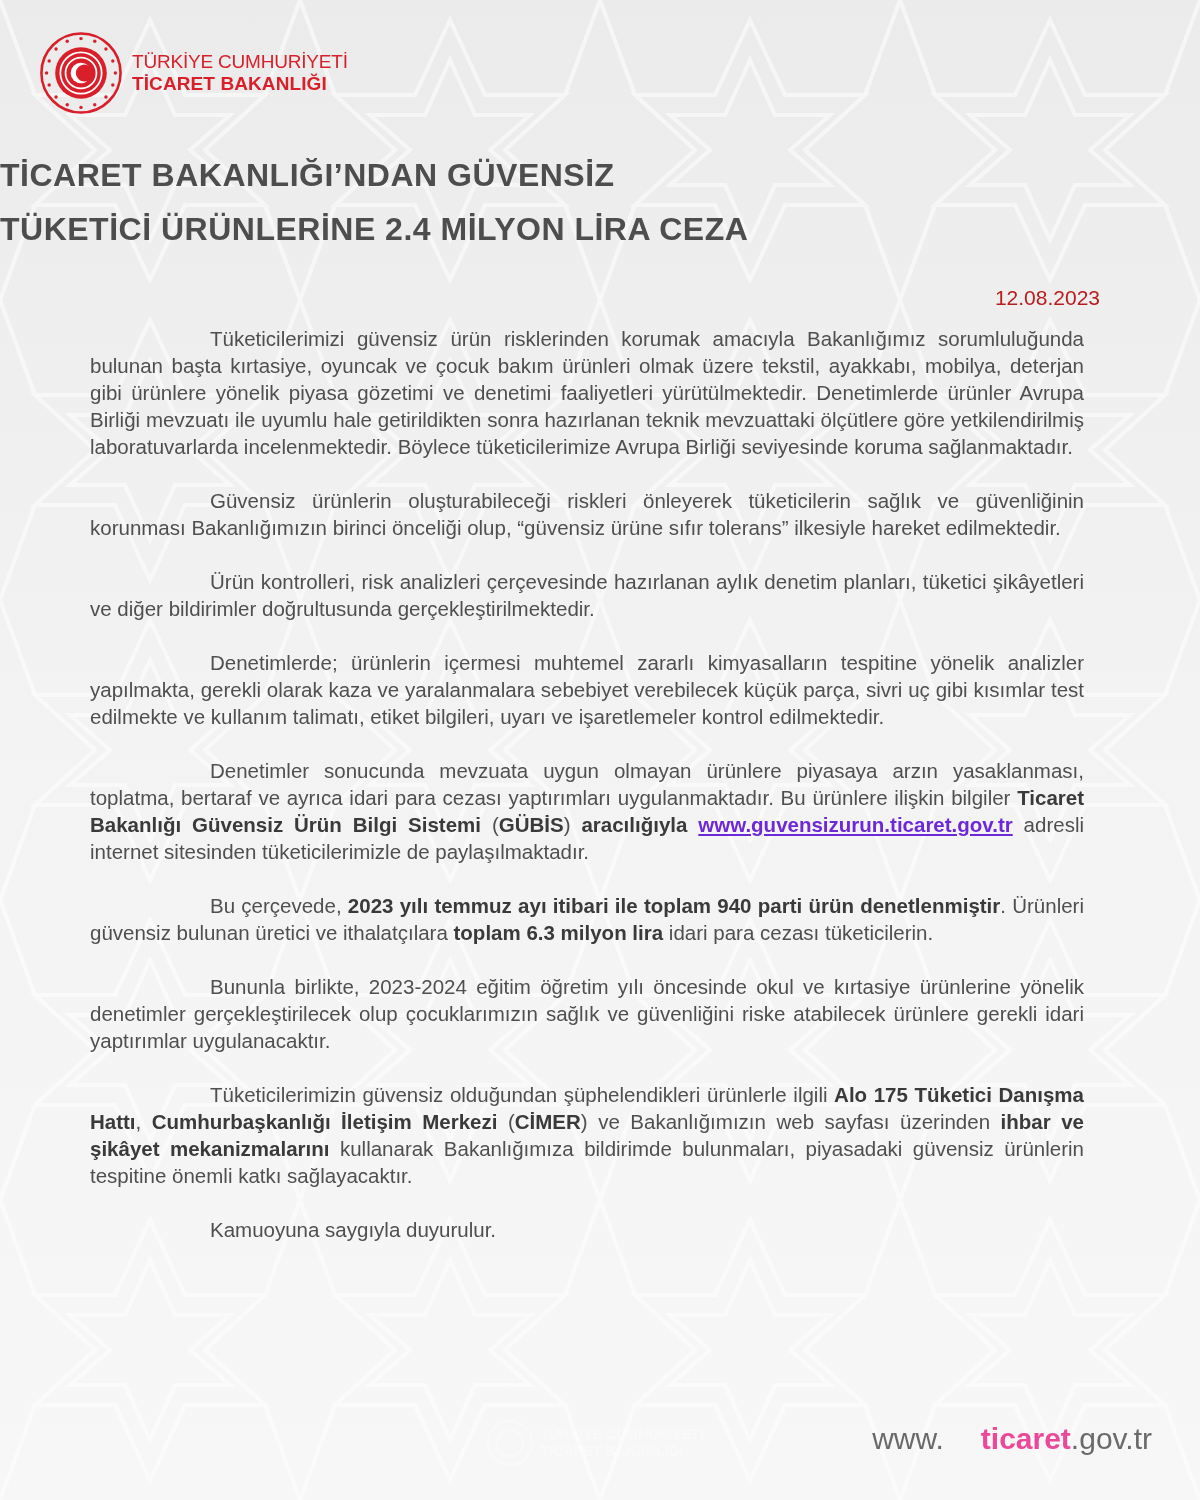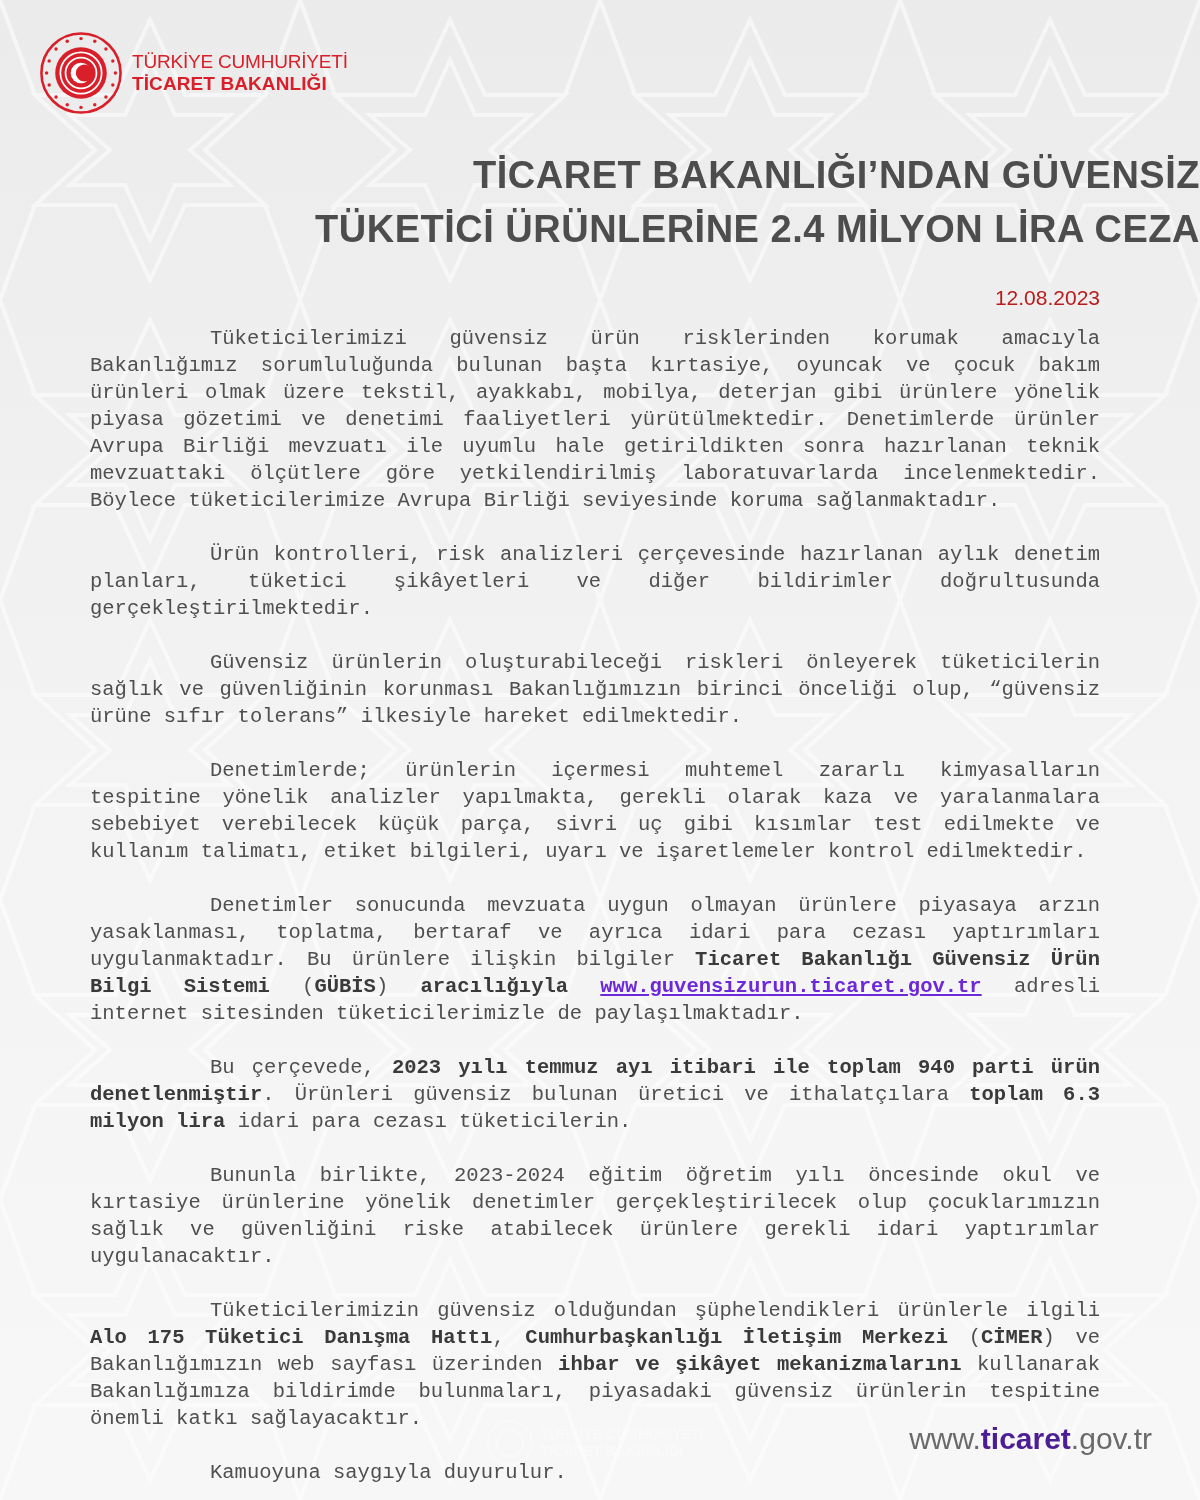--- a/index.html
+++ b/index.html
@@ -8,32 +8,32 @@
     background: linear-gradient(180deg, #ebebeb 0%, #f3f3f3 50%, #f7f7f7 100%);
     font-family: "Liberation Sans", sans-serif; color: #4a4a4a;
   }
   .pattern { position: absolute; inset: 0; pointer-events: none; opacity: 0.55; }
   .logo { position: absolute; left: 38px; top: 30px; display: flex; align-items: center; }
   .seal { width: 86px; height: 86px; }
   .logo-text { margin-left: 8px; color: #d9202a; line-height: 22px; }
   .logo-line1 { font-size: 19px; font-weight: normal; letter-spacing: -0.2px; }
   .logo-line2 { font-size: 19px; font-weight: bold; letter-spacing: 0.1px; }
   .title {
-    position: absolute; left: 0; right: 0; top: 148px; text-align: right;
-    font-weight: bold; font-size: 38px; line-height: 54px; color: #4d4d4d; letter-spacing: 0.5px;
+    position: absolute; left: 0; right: 0; top: 148px; text-align: left;
+    font-weight: bold; font-size: 32px; line-height: 54px; color: #4d4d4d; letter-spacing: 0.5px;
   }
   .date { position: absolute; right: 100px; top: 286px; font-size: 21px; color: #b91c1c; }
   .content { position: absolute; left: 90px; width: 1010px; top: 325px; font-size: 20.5px; line-height: 27px; color: #4f4f4f; }
-  .content p { margin: 0 0 27px 0; text-align: justify; text-indent: 120px; font-family: Liberation Mono, monospace; }
+  .content p { margin: 0 16px 27px 0; text-align: justify; text-indent: 120px; }
   .content b { font-weight: bold; color: #3a3a3a; }
   .content a { color: #6d28d9; font-weight: bold; text-decoration: underline; }
   .footer-logo { position: absolute; left: 485px; top: 1418px; opacity: 0.35; display: flex; align-items: center; }
   .footer-logo .fl-text { color: #fff; font-size: 14px; line-height: 17px; font-weight: bold; margin-left: 6px; }
   .footer-url { position: absolute; right: 48px; top: 1422px; font-size: 30px; color: #6a6a6a; }
-  .footer-url b { color: #4c1d95; }
+  .footer-url b { color: #ec4899; margin-left: 37px; }
 </style>
 </head>
 <body>
 
 <svg class="pattern" width="1200" height="1500" viewBox="0 0 1200 1500">
   <defs>
     <pattern id="stars" width="300" height="300" patternUnits="userSpaceOnUse">
       <g fill="none" stroke="#ffffff" stroke-width="4">
         <polygon points="150,20 185,95 265,95 205,150 265,205 185,205 150,280 115,205 35,205 95,150 35,95 115,95"></polygon>
         <polygon points="150,60 175,115 230,115 190,150 230,185 175,185 150,240 125,185 70,185 110,150 70,115 125,115"></polygon>
@@ -83,22 +83,22 @@
 
 <div class="title">
   <div>TİCARET BAKANLIĞI’NDAN GÜVENSİZ</div>
   <div>TÜKETİCİ ÜRÜNLERİNE 2.4 MİLYON LİRA CEZA</div>
 </div>
 
 <div class="date">12.08.2023</div>
 
 <div class="content">
   <p>Tüketicilerimizi güvensiz ürün risklerinden korumak amacıyla Bakanlığımız sorumluluğunda bulunan başta kırtasiye, oyuncak ve çocuk bakım ürünleri olmak üzere tekstil, ayakkabı, mobilya, deterjan gibi ürünlere yönelik piyasa gözetimi ve denetimi faaliyetleri yürütülmektedir. Denetimlerde ürünler Avrupa Birliği mevzuatı ile uyumlu hale getirildikten sonra hazırlanan teknik mevzuattaki ölçütlere göre yetkilendirilmiş laboratuvarlarda incelenmektedir. Böylece tüketicilerimize Avrupa Birliği seviyesinde koruma sağlanmaktadır.</p>
+  <p>Güvensiz ürünlerin oluşturabileceği riskleri önleyerek tüketicilerin sağlık ve güvenliğinin korunması Bakanlığımızın birinci önceliği olup, “güvensiz ürüne sıfır tolerans” ilkesiyle hareket edilmektedir.</p>
   <p>Ürün kontrolleri, risk analizleri çerçevesinde hazırlanan aylık denetim planları, tüketici şikâyetleri ve diğer bildirimler doğrultusunda gerçekleştirilmektedir.</p>
-  <p>Güvensiz ürünlerin oluşturabileceği riskleri önleyerek tüketicilerin sağlık ve güvenliğinin korunması Bakanlığımızın birinci önceliği olup, “güvensiz ürüne sıfır tolerans” ilkesiyle hareket edilmektedir.</p>
   <p>Denetimlerde; ürünlerin içermesi muhtemel zararlı kimyasalların tespitine yönelik analizler yapılmakta, gerekli olarak kaza ve yaralanmalara sebebiyet verebilecek küçük parça, sivri uç gibi kısımlar test edilmekte ve kullanım talimatı, etiket bilgileri, uyarı ve işaretlemeler kontrol edilmektedir.</p>
   <p><span>Denetimler sonucunda mevzuata uygun olmayan ürünlere piyasaya arzın yasaklanması, toplatma, bertaraf ve ayrıca idari para cezası yaptırımları uygulanmaktadır. Bu ürünlere ilişkin bilgiler </span><b>Ticaret Bakanlığı Güvensiz Ürün Bilgi Sistemi</b><span> (</span><b>GÜBİS</b><span>) </span><b>aracılığıyla</b><span> </span><a>www.guvensizurun.ticaret.gov.tr</a><span> adresli internet sitesinden tüketicilerimizle de paylaşılmaktadır.</span></p>
   <p><span>Bu çerçevede, </span><b>2023 yılı temmuz ayı itibari ile toplam 940 parti ürün denetlenmiştir</b><span>. Ürünleri güvensiz bulunan üretici ve ithalatçılara </span><b>toplam 6.3 milyon lira</b><span> idari para cezası tüketicilerin.</span></p>
   <p>Bununla birlikte, 2023-2024 eğitim öğretim yılı öncesinde okul ve kırtasiye ürünlerine yönelik denetimler gerçekleştirilecek olup çocuklarımızın sağlık ve güvenliğini riske atabilecek ürünlere gerekli idari yaptırımlar uygulanacaktır.</p>
   <p><span>Tüketicilerimizin güvensiz olduğundan şüphelendikleri ürünlerle ilgili </span><b>Alo 175 Tüketici Danışma Hattı</b><span>, </span><b>Cumhurbaşkanlığı İletişim Merkezi</b><span> (</span><b>CİMER</b><span>) ve Bakanlığımızın web sayfası üzerinden </span><b>ihbar ve şikâyet mekanizmalarını</b><span> kullanarak Bakanlığımıza bildirimde bulunmaları, piyasadaki güvensiz ürünlerin tespitine önemli katkı sağlayacaktır.</span></p>
   <p>Kamuoyuna saygıyla duyurulur.</p>
 </div>
 
 <div class="footer-logo">
   <svg width="50" height="50" viewBox="0 0 100 100">

